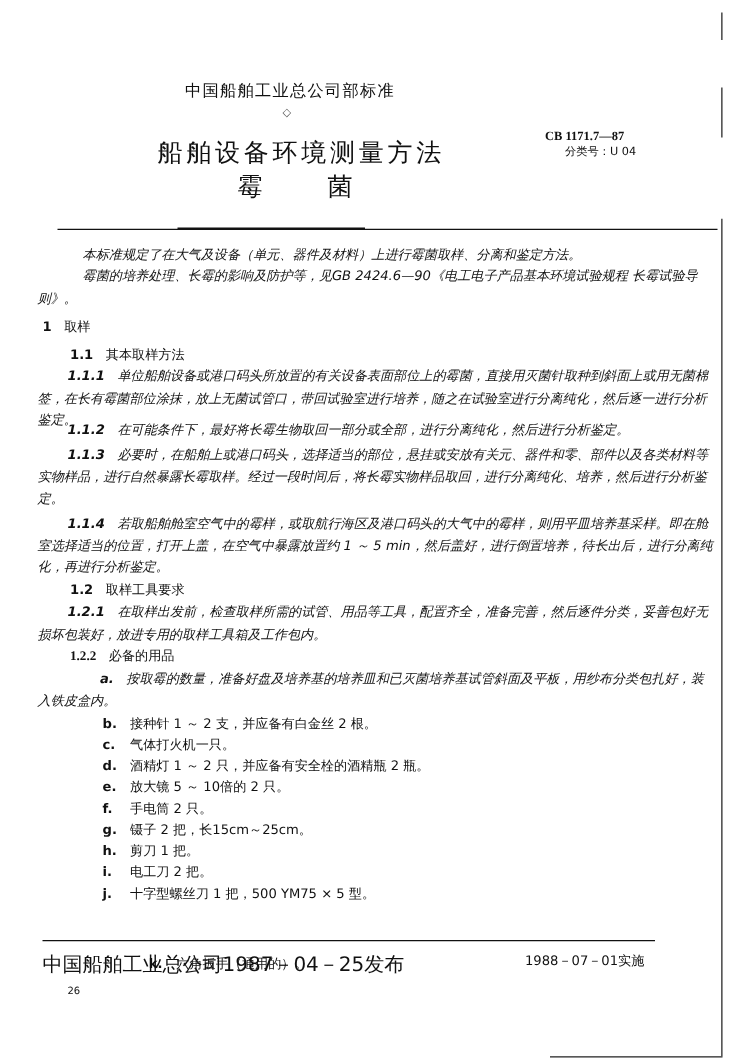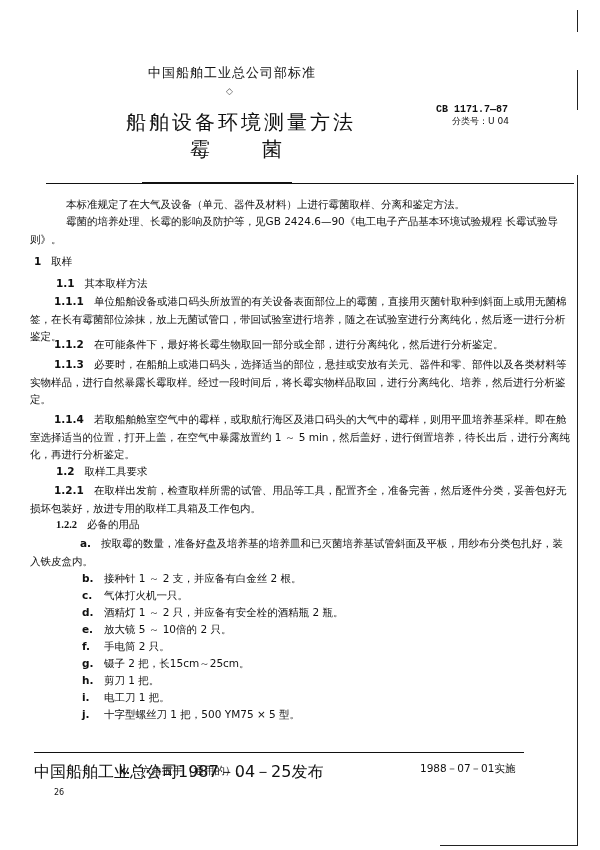--- a/index.html
+++ b/index.html
@@ -4,25 +4,25 @@
 <style>
   html, body { margin: 0; padding: 0; background: #ffffff; }
   body { width: 600px; height: 850px; position: relative; overflow: hidden;
          font-family: "DejaVu Sans", "Liberation Sans", sans-serif; color: #111; }
   .abs { position: absolute; white-space: nowrap; }
   .org { left: 148px; top: 64px; font-size: 13px; letter-spacing: 1px; }
   .org-mark { left: 226px; top: 86px; font-size: 9px; color:#555; }
   .title { left: 126px; top: 109px; font-size: 20px; letter-spacing: 3px; }
   .subtitle { left: 190px; top: 136px; font-size: 20px; }
   .subtitle span { display:inline-block; margin-right: 52px; }
-  .code { left: 436px; top: 104px; font-size: 10px; font-weight: bold; font-family: Liberation Mono, monospace; }
+  .code { left: 436px; top: 104px; font-size: 10px; font-weight: bold; font-family: Liberation Serif, serif; }
   .cls { left: 436px; top: 115px; font-size: 9px; margin-left: 16px; }
   .rule-top { left: 46px; top: 183px; width: 528px; height: 1px; background: #111; }
   .rule-top-thick { left: 142px; top: 182px; width: 150px; height: 2px; background: #111; }
-  .para { position: absolute; left: 30px; width: 540px; font-size: 10.5px; line-height: 17.5px; white-space: normal; }
+  .para { position: absolute; left: 30px; width: 540px; font-size: 10.5px; line-height: 17.5px; white-space: normal; font-style: italic; }
   .ind { text-indent: 36px; }
   .ind2 { text-indent: 24px; }
   .h1 { left: 34px; font-size: 10.5px; }
   .h2 { left: 56px; font-size: 10.5px; }
   .num { font-weight: bold; margin-right: 10px; }
   .item { left: 82px; font-size: 10.5px; }
   .item .lbl { display:inline-block; width: 22px; font-weight: bold; }
   .rule-bot { left: 34px; top: 752px; width: 490px; height: 1px; background: #111; }
   .foot-left { left: 34px; top: 762px; font-size: 16px; }
   .foot-right { left: 420px; top: 762px; font-size: 10.5px; }
@@ -87,21 +87,21 @@
   <span style="font-weight:bold;margin-right:10px;">a.</span><span>按取霉的数量，准备好盘及培养基的培养皿和已灭菌培养基试管斜面及平板，用纱布分类包扎好，装入铁皮盒内。</span>
 </div>
 
 <div class="abs item" style="top:572px;"><span class="lbl">b.</span><span>接种针 1 ～ 2 支，并应备有白金丝 2 根。</span></div>
 <div class="abs item" style="top:589px;"><span class="lbl">c.</span><span>气体打火机一只。</span></div>
 <div class="abs item" style="top:606px;"><span class="lbl">d.</span><span>酒精灯 1 ～ 2 只，并应备有安全栓的酒精瓶 2 瓶。</span></div>
 <div class="abs item" style="top:623px;"><span class="lbl">e.</span><span>放大镜 5 ～ 10倍的 2 只。</span></div>
 <div class="abs item" style="top:640px;"><span class="lbl">f.</span><span>手电筒 2 只。</span></div>
 <div class="abs item" style="top:657px;"><span class="lbl">g.</span><span>镊子 2 把，长15cm～25cm。</span></div>
 <div class="abs item" style="top:674px;"><span class="lbl">h.</span><span>剪刀 1 把。</span></div>
-<div class="abs item" style="top:691px;"><span class="lbl">i.</span><span>电工刀 1 把。</span></div>
+<div class="abs item" style="top:691px;"><span class="lbl">i.</span><span>电工刀 2 把。</span></div>
 <div class="abs item" style="top:708px;"><span class="lbl">j.</span><span>十字型螺丝刀 1 把，500 YM75 × 5 型。</span></div>
 <div class="abs item" style="top:764px;padding-left:37px;"><span class="lbl">k.</span><span>六角扳手（通用的）。</span></div>
 
 <div class="abs rule-bot"></div>
 <div class="abs foot-left">中国船舶工业总公司1987－04－25发布</div>
 <div class="abs foot-right">1988－07－01实施</div>
 <div class="abs page-num">26</div>
 
 <div class="abs edge" style="top:10px;height:22px;"></div>
 <div class="abs edge" style="top:70px;height:40px;"></div>

